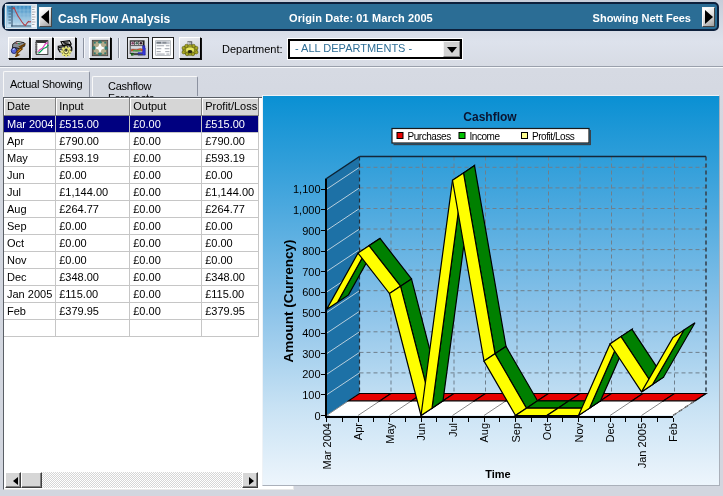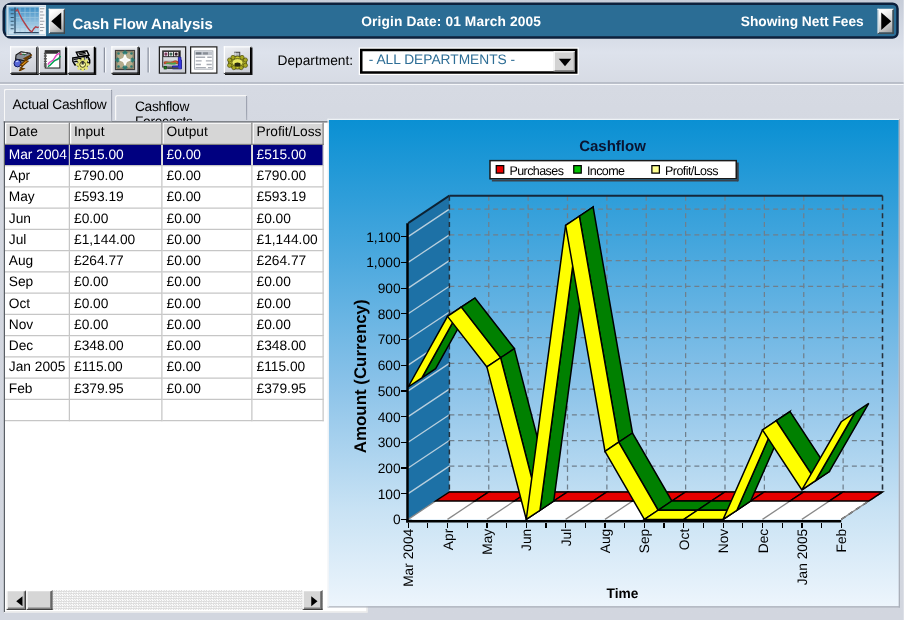--- a/index.html
+++ b/index.html
@@ -234,21 +234,21 @@
     <div class="txt">- ALL DEPARTMENTS -</div>
     <div class="btn">
       <span></span>
     </div>
   </div>
 
 <div style="position:absolute;left:0;top:66px;width:723px;height:1px;background:#9aa0ac"></div>
 <div style="position:absolute;left:0;top:67px;width:723px;height:1px;background:#f6f8fb"></div>
 
 <div class="tab" style="left:3px;top:71px;width:87px;height:26px;background:#d6dae2;z-index:2">
-  <div style="margin:6px 0 0 6px">Actual Cashflow</div>
+  <div style="margin:6px 0 0 6px">Actual Showing</div>
   </div>
 <div class="tab" style="left:92px;top:76px;width:106px;height:20px">
   <div style="margin:3px 0 0 15px">Cashflow Forecasts</div>
   </div>
 
 <div id="panelL">
 <table class="grid">
 <tbody>
         <tr class="hdr">
           <td class="c0">Date</td>

